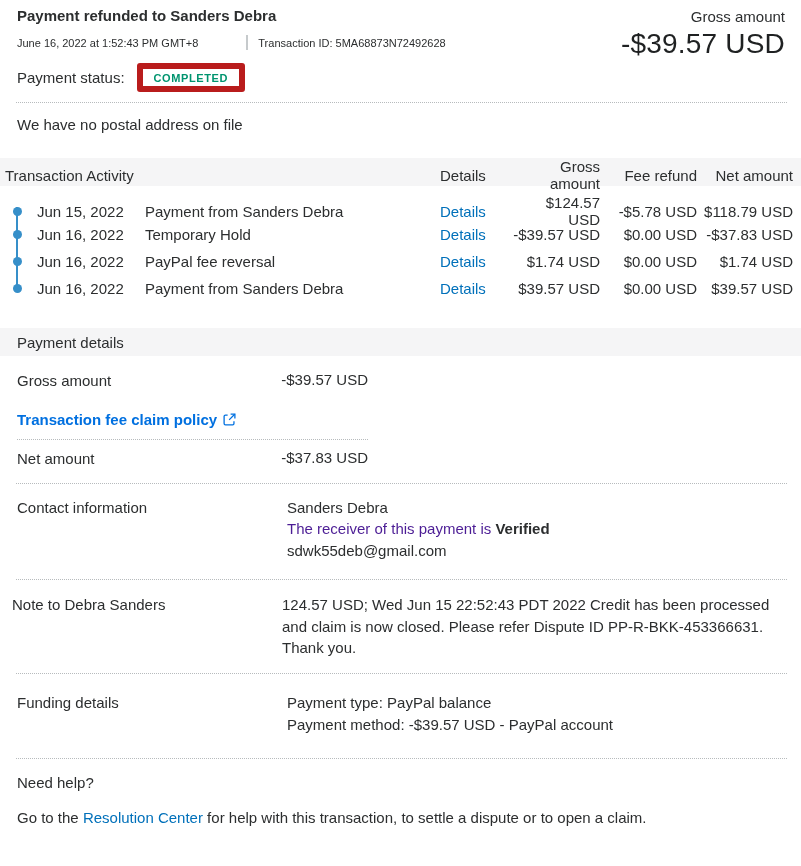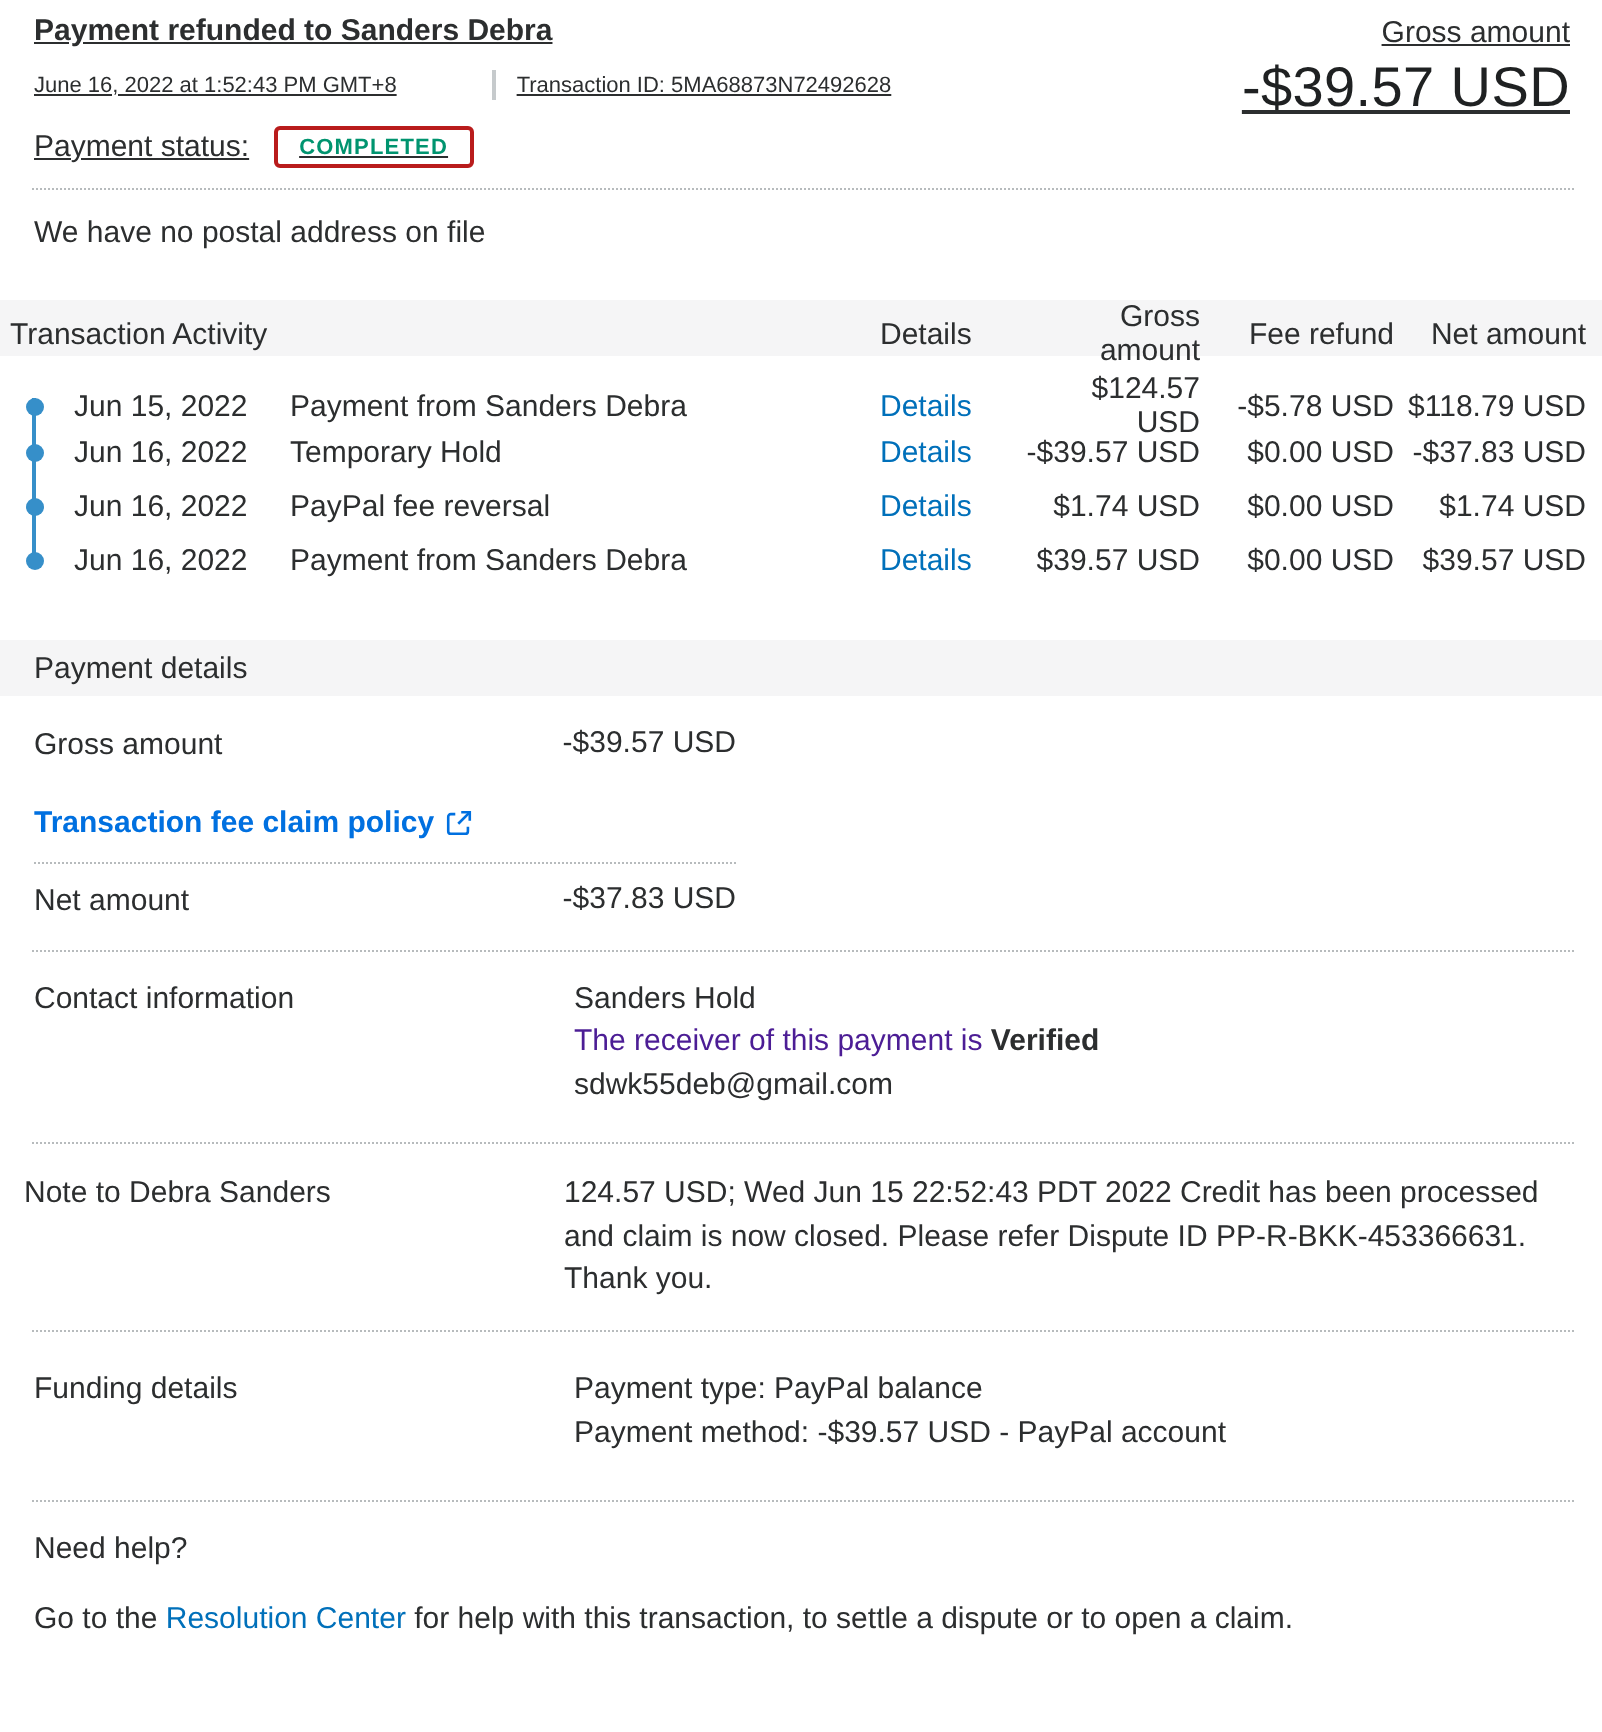--- a/index.html
+++ b/index.html
@@ -7,28 +7,28 @@
   body {
     width: 801px; height: 866px; overflow: hidden;
     background: #ffffff;
     font-family: "Liberation Sans", sans-serif;
     color: #2c2e2f;
     font-size: 15px;
   }
   .page { width: 801px; }
 
   
-  .header { display: flex; justify-content: space-between; padding: 7px 16px 10px 17px; text-decoration: underline; }
+  .header { display: flex; justify-content: space-between; padding: 7px 16px 10px 17px; }
   .hdr-title { font-size: 15px; font-weight: 700; margin-bottom: 11px; }
   .hdr-dateline { display: flex; align-items: center; margin-bottom: 13px; font-size: 11px; }
   .vbar { width: 2px; height: 15px; background: #c6cacc; margin: 0 10px 0 48px; }
   .hdr-status { display: flex; align-items: center; font-size: 15px; }
   .badge {
     display: inline-block; margin-left: 12px;
-    border: 2px solid #b91c1c; color: #00946f;
+    border: 6px solid #b91c1c; color: #00946f;
     font-size: 11px; font-weight: 700; letter-spacing: 0.6px;
     padding: 3px 11px 2px; border-radius: 3px;
   }
   .hdr-right { text-align: right; padding-top: 1px; }
   .gross-label { font-size: 15px; margin-bottom: 3px; }
   .gross-big { font-size: 28px; font-weight: 400; letter-spacing: 0.2px; color: #1f2122; }
 
   
   .dotted { border-top: 1px dotted #b7bbbd; margin: 0 14px 0 16px; }
   .dotted-short { border-top: 1px dotted #b7bbbd; margin-left: 17px; width: 351px; }
@@ -181,21 +181,21 @@
     <span class="pd-label">Net amount</span>
     <span class="pd-value">-$37.83 USD</span>
   </div>
 
   <div class="dotted" style="margin-top:13px;"></div>
 
   
   <div class="lv-section" style="margin-top:13px;">
     <div>Contact information</div>
     <div class="val-block">
-      <div>Sanders Hold</div>
+      <div>Sanders Debra</div>
       <div>
         <span class="gray">The receiver of this payment is </span><span class="bold-dark">Verified</span>
       </div>
       <div>sdwk55deb@gmail.com</div>
     </div>
   </div>
 
   <div class="dotted" style="margin-top:17px;"></div>
 
   

